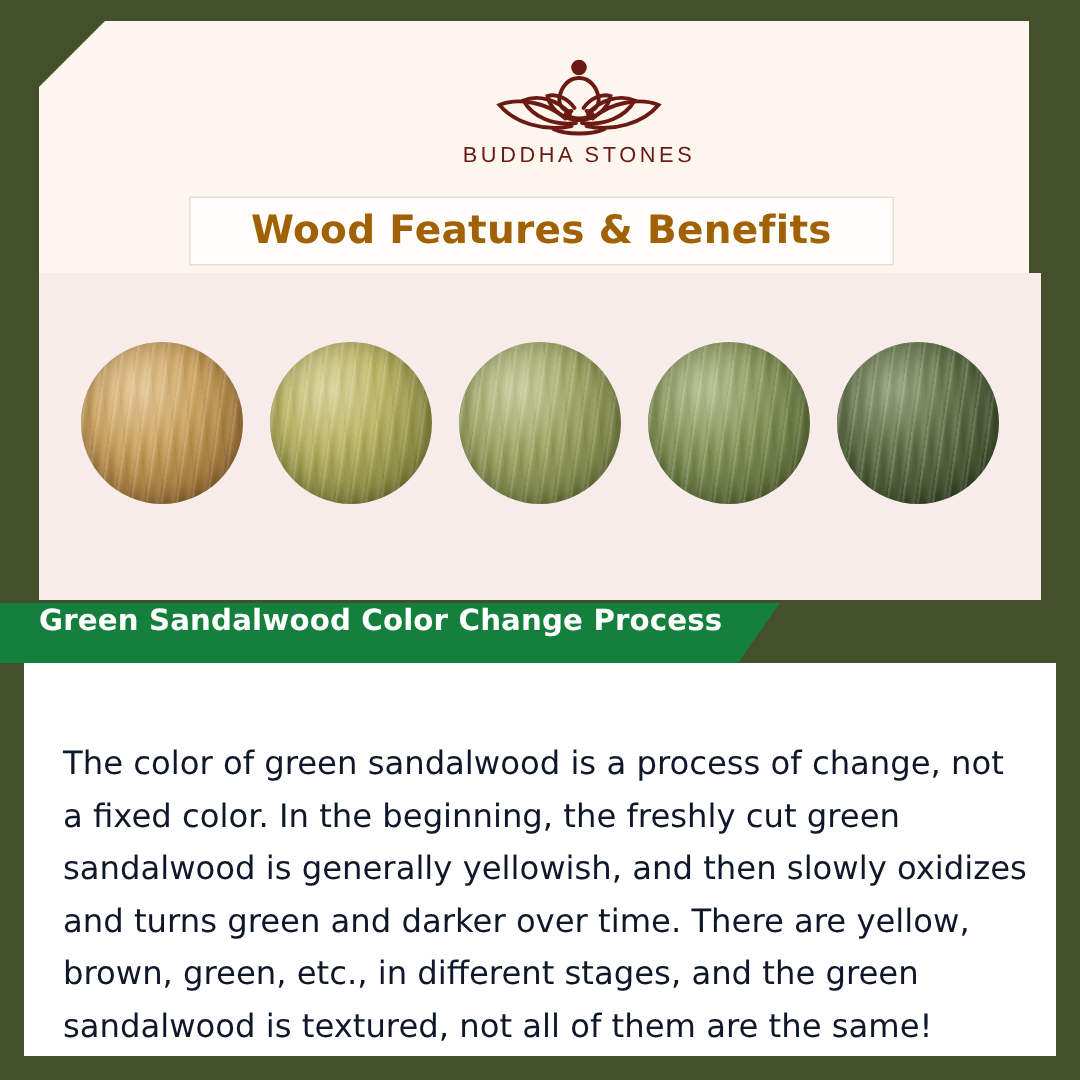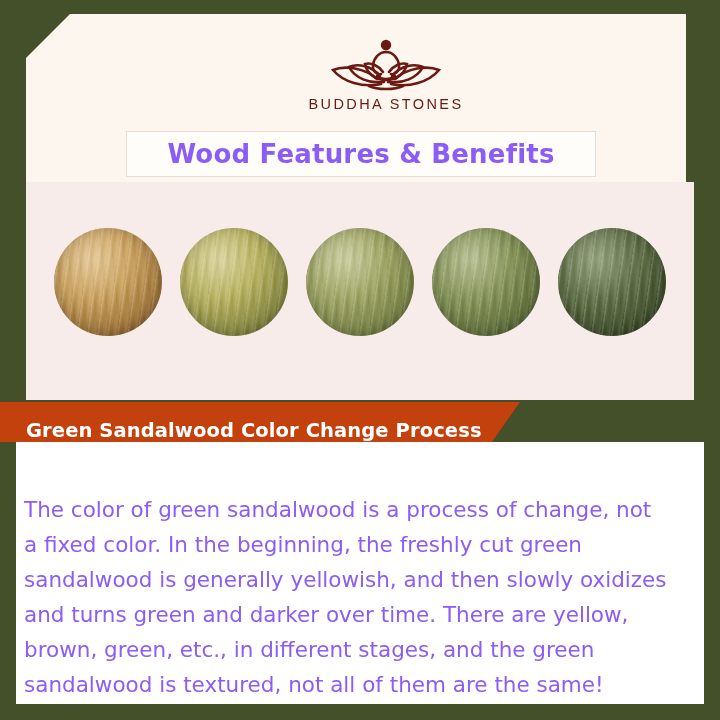--- a/index.html
+++ b/index.html
@@ -65,21 +65,21 @@
     border: 1px solid #e6ddd2;
     box-sizing: border-box;
     display: flex;
     align-items: center;
     justify-content: center;
   }
   .title-bar .title-text {
     font-family: "DejaVu Sans", sans-serif;
     font-weight: bold;
     font-size: 26px;
-    color: #8b5cf6;
+    color: #a16207;
     letter-spacing: 0.2px;
   }
 
   
   .swatch-band {
     position: absolute;
     left: 26px;
     top: 182px;
     width: 668px;
     height: 218px;
@@ -138,24 +138,24 @@
       rgba(0,0,0,0.30) 100%);
   }
 
   
   .section-label {
     position: absolute;
     left: 0;
     top: 402px;
     width: 520px;
     height: 40px;
-    background: #c2410c;
+    background: #15803d;
     clip-path: polygon(0 0, 100% 0, calc(100% - 28px) 100%, 0 100%);
     display: flex;
-    align-items: flex-end;
+    align-items: flex-start;
   }
   .section-label .label-text {
     margin-left: 26px;
     color: #ffffff;
     font-family: "DejaVu Sans", sans-serif;
     font-size: 19.5px;
     font-weight: bold;
     letter-spacing: 0.1px;
   }
 
@@ -163,27 +163,27 @@
   .body-panel {
     position: absolute;
     left: 16px;
     top: 442px;
     width: 688px;
     height: 262px;
     background: #ffffff;
   }
   .body-text {
     position: absolute;
-    left: 8px;
+    left: 26px;
     top: 28px;
     width: 644px;
     font-family: "DejaVu Sans", sans-serif;
     font-size: 21.5px;
     line-height: 35px;
-    color: #8b5cf6;
+    color: #0f172a;
   }
 </style>
 </head>
 <body>
 
 <div class="page">
 
   <div class="top-panel">
     <div class="logo-wrap">
       <svg class="logo-mark" viewBox="0 0 150 62">

